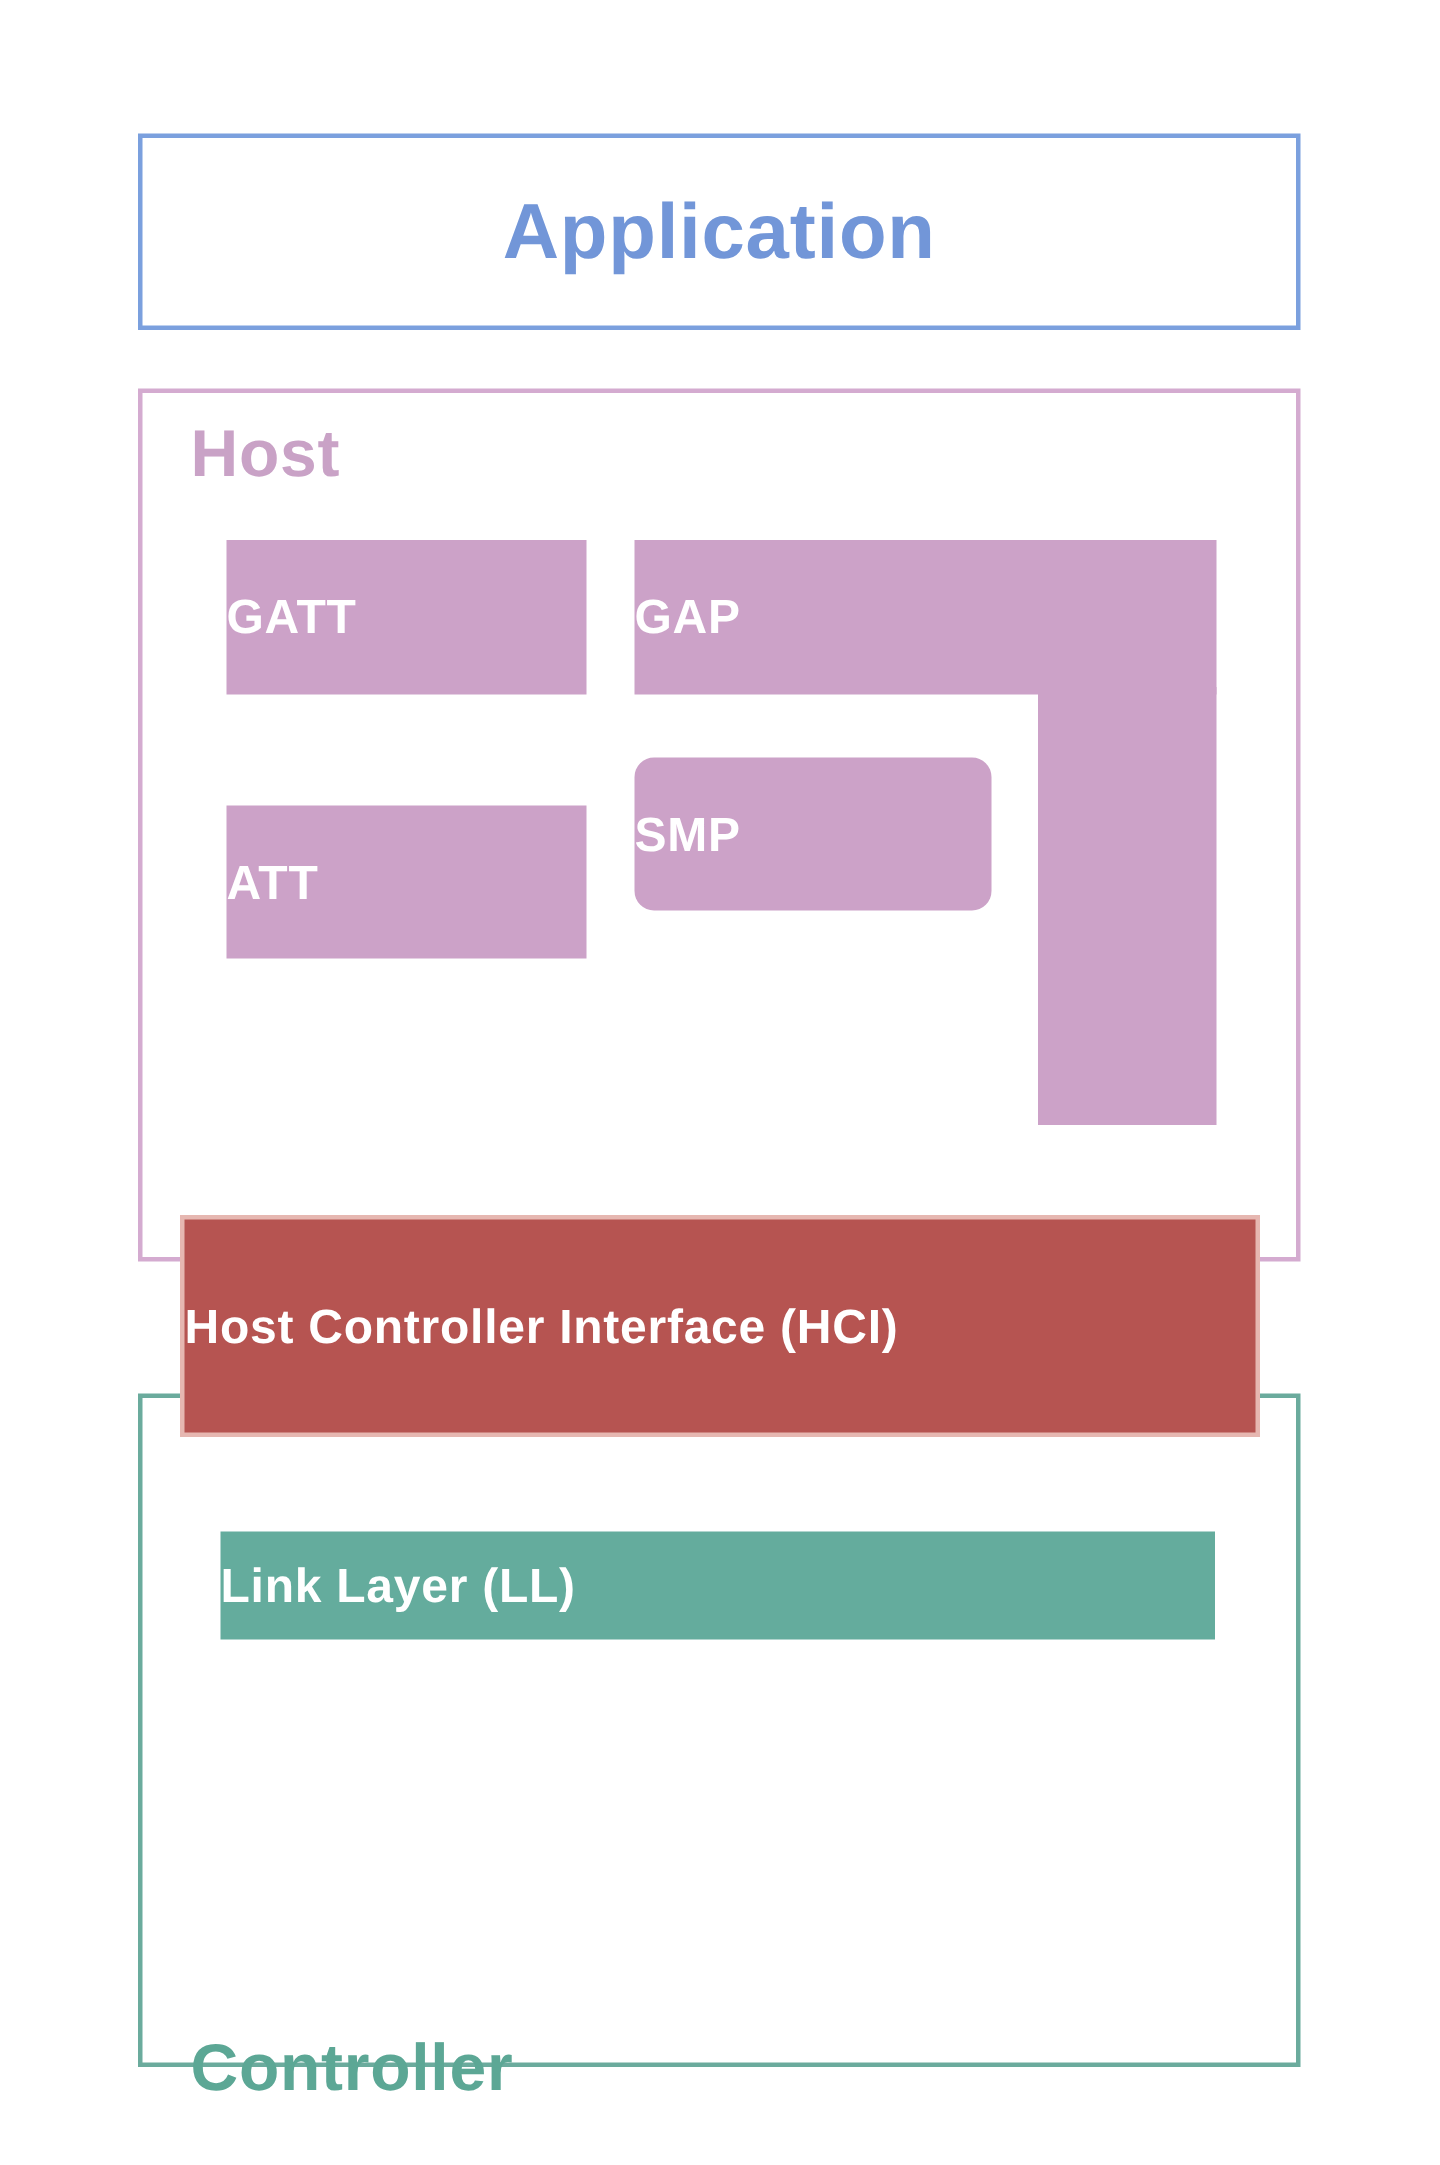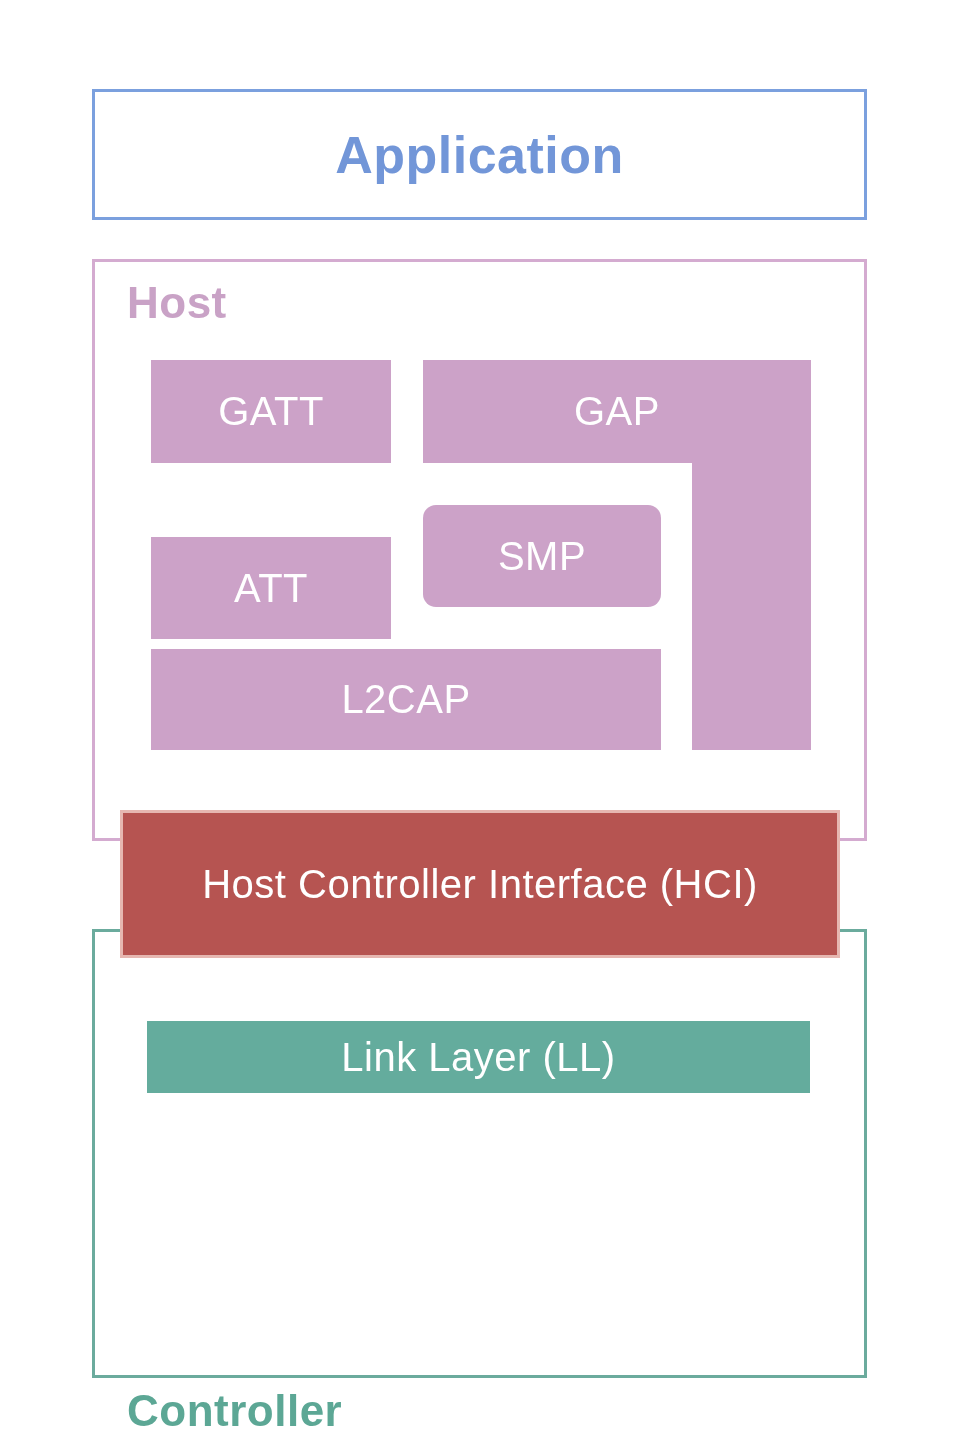--- a/index.html
+++ b/index.html
@@ -41,24 +41,24 @@
     z-index: 5;
   }
 
   .ll-box  { left: 147px; top: 1021px; width: 663px; height: 72px; z-index: 2; }
   .phy-box { left: 147px; top: 1170px; width: 663px; height: 103px; z-index: 2; }
 
   
   .block-label {
     display: flex;
     align-items: center;
-    justify-content: center;
+    justify-content: flex-start;
     color: #ffffff;
-    font-weight: 400;
-    font-size: 40px;
+    font-weight: 700;
+    font-size: 32px;
     letter-spacing: 0.5px;
     white-space: nowrap;
   }
   .big-title {
     display: flex;
     align-items: center;
     justify-content: center;
     font-weight: 700;
     font-size: 52px;
     letter-spacing: 0.5px;
@@ -67,21 +67,21 @@
 
   .corner-label {
     position: absolute;
     font-weight: 700;
     font-size: 44px;
     letter-spacing: 0.5px;
     white-space: nowrap;
     z-index: 3;
   }
   .host-label       { left: 127px; top: 278px;  color: var(--pink-text, #c9a2c6); }
-  .controller-label { left: 127px; top: 1386px; color: var(--teal-text, #5ca795); }
+  .controller-label { left: 127px; top: 1354px; color: var(--teal-text, #5ca795); }
 </style>
 </head>
 <body>
 
 <div class="canvas">
 
   <div class="abs outline-box app-box big-title">
     <span>Application</span>
   </div>
 
@@ -98,23 +98,20 @@
   <div class="abs fill-pink gap-arm"></div>
 
   <div class="abs fill-pink att-box block-label">
     <span>ATT</span>
   </div>
 
   <div class="abs fill-pink smp-box block-label">
     <span>SMP</span>
   </div>
 
-  <div class="abs fill-pink l2cap-box block-label">
-    <span>L2CAP</span>
-  </div>
 
   <div class="abs hci-box block-label">
     <span>Host Controller Interface (HCI)</span>
   </div>
 
   <div class="abs outline-box controller-box"></div>
 
   <div class="abs fill-teal ll-box block-label">
     <span>Link Layer (LL)</span>
   </div>

